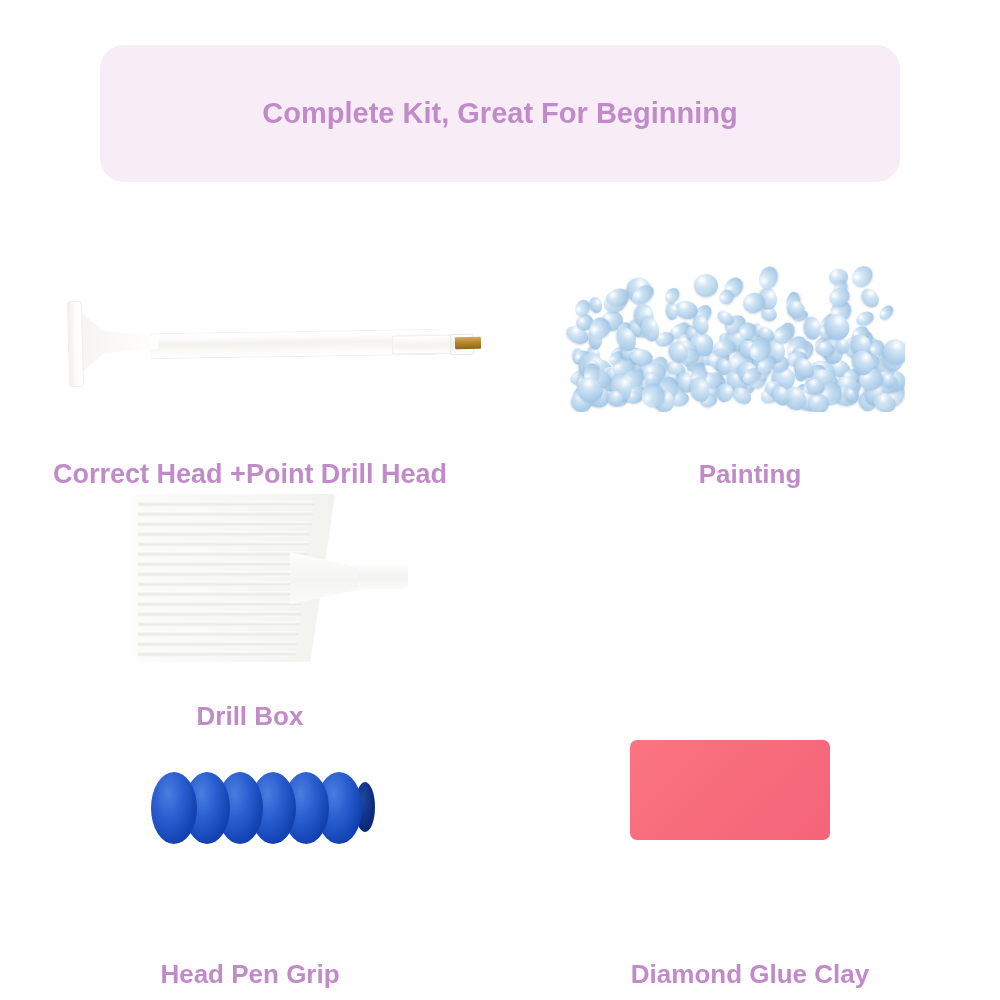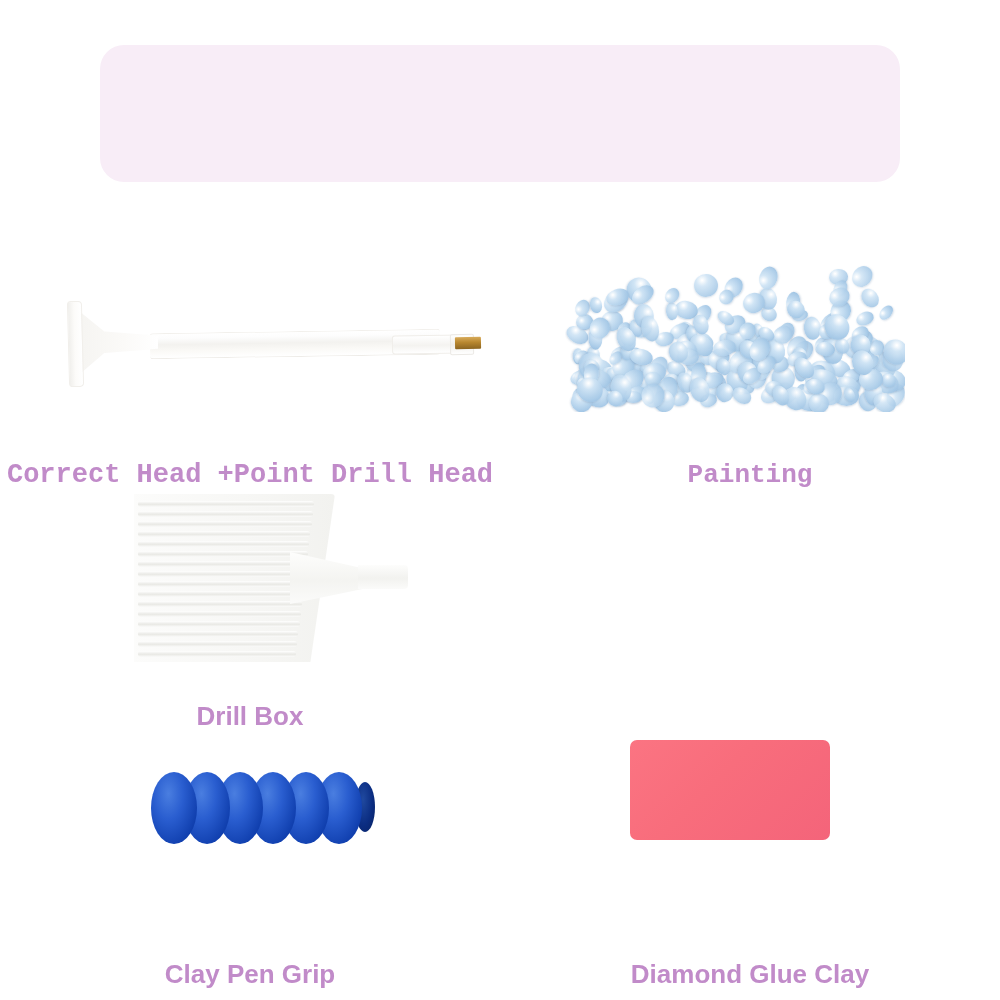--- a/index.html
+++ b/index.html
@@ -56,21 +56,21 @@
     width: 1000px;
     height: 800px;
   }
   .product-cell {
     position: absolute;
     width: 500px;
     display: flex;
     flex-direction: column;
     align-items: center;
   }
-  .cell-r0 { top: 20px;  height: 270px; font-family: Liberation Mono, monospace; }
+  .cell-r0 { top: 20px;  height: 270px; }
   .cell-r1 { top: 282px; height: 250px; }
   .cell-r2 { top: 540px; height: 250px; }
   .cell-c0 { left: 0px; }
   .cell-c1 { left: 500px; }
 
   .product-art {
     position: relative;
     width: 500px;
     flex: 1 1 auto;
   }
@@ -294,20 +294,21 @@
     width: 200px;
     height: 100px;
     background: linear-gradient(135deg, #fb7482 0%, #f86d7c 42%, #f4647a 100%);
     border-radius: 7px;
   }
 </style>
 </head>
 <body>
 
 <div class="header-panel">
+  <div class="header-subtitle">Complete Kit, Great For Beginning</div>
 </div>
 
 <div class="product-grid">
 
   <div class="product-cell cell-r0 cell-c0">
     <div class="product-art">
       <div class="pen-wrap">
         <div class="pen-shaft"></div>
         <div class="pen-shaft2"></div>
         <div class="pen-collar"></div>
@@ -588,21 +589,21 @@
       <div class="grip-wrap" id="grip">
         <div class="grip-end"></div>
       <div class="grip-bulge" style="left: 6px; z-index: 10;"></div>
           <div class="grip-bulge" style="left: 39px; z-index: 9;"></div>
           <div class="grip-bulge" style="left: 72px; z-index: 8;"></div>
           <div class="grip-bulge" style="left: 105px; z-index: 7;"></div>
           <div class="grip-bulge" style="left: 138px; z-index: 6;"></div>
           <div class="grip-bulge" style="left: 171px; z-index: 5;"></div>
         </div>
     </div>
-    <div class="product-label">Clay Pen Grip</div>
+    <div class="product-label">Head Pen Grip</div>
   </div>
 
   <div class="product-cell cell-r2 cell-c1">
     <div class="product-art">
       <div class="clay-wrap">
         <div class="clay-block"></div>
       </div>
     </div>
     <div class="product-label">Diamond Glue Clay</div>
   </div>

